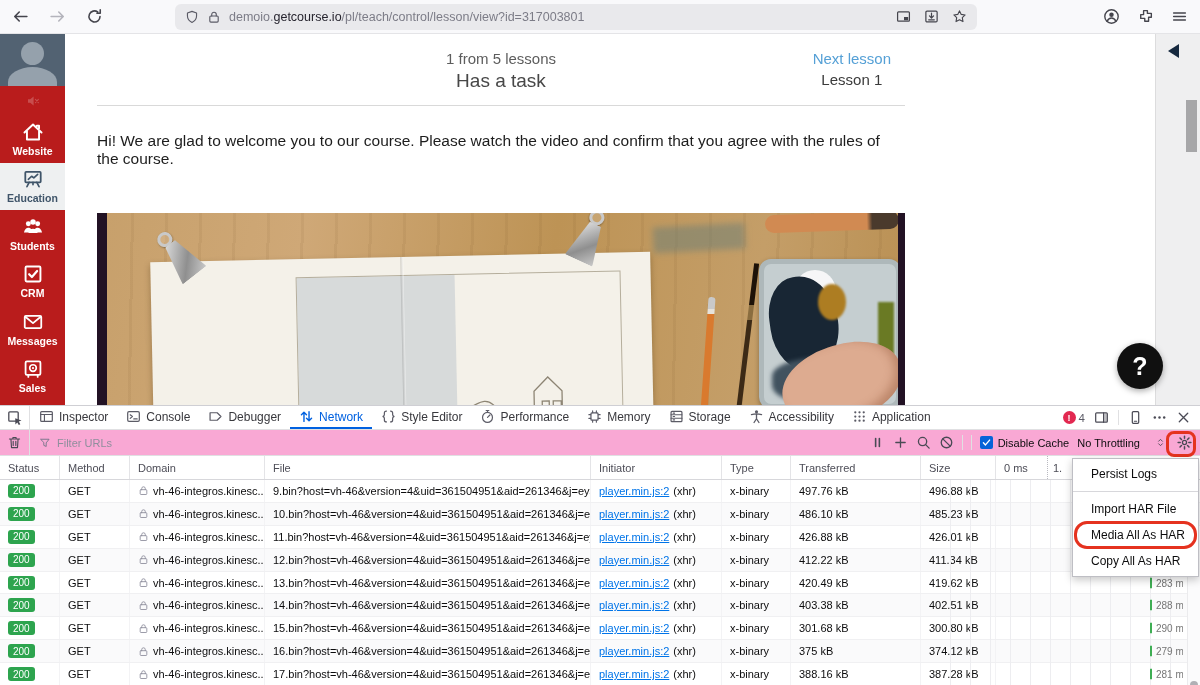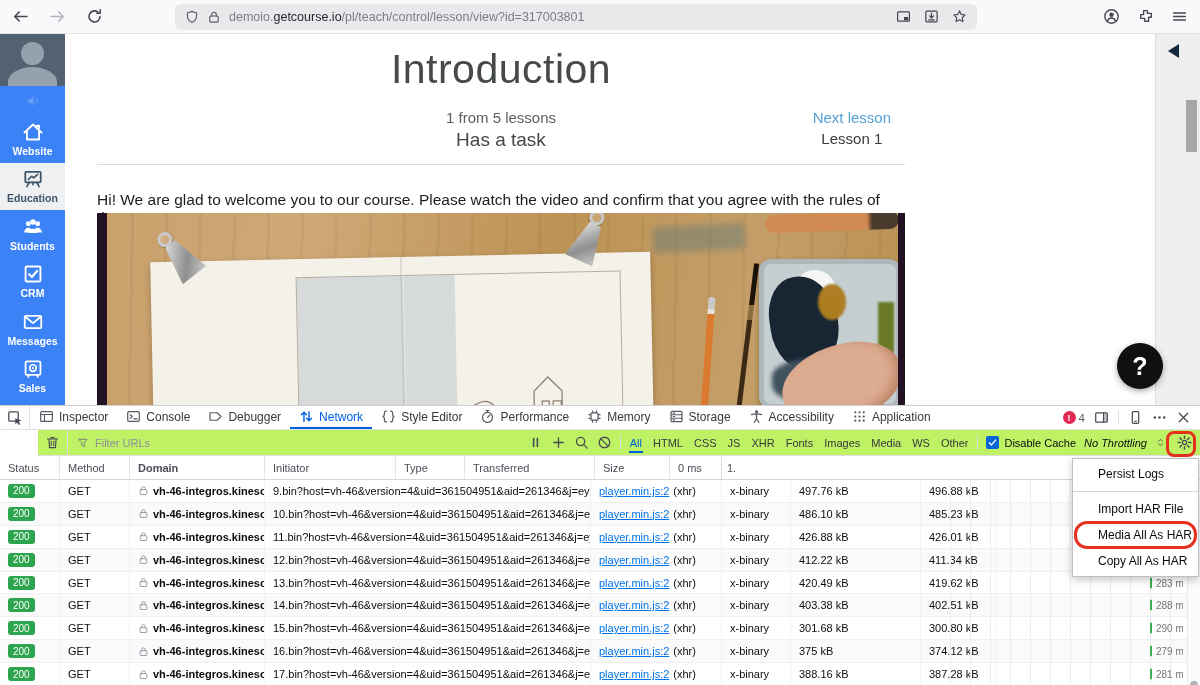--- a/index.html
+++ b/index.html
@@ -22,21 +22,21 @@
   .url-text .dim { color:#7c7c87; }
   .url-text .host { color:#26242e; }
   .url-actions { display:flex; align-items:center; gap:13px; color:#45454d; }
   .url-actions .icon { width:15px; height:15px; cursor:pointer; }
   .chrome-right { margin-left:auto; display:flex; align-items:center; gap:17px; color:#45454d; }
   .chrome-right .icon { width:17px; height:17px; cursor:pointer; }
 
   
   .page { position:absolute; left:0; top:34px; width:1200px; height:371px; background:#fff; }
 
-  .sidebar { position:absolute; left:0; top:0; width:65px; height:100%; background:#3b82f6;
+  .sidebar { position:absolute; left:0; top:0; width:65px; height:100%; background:#b91c1c;
     display:flex; flex-direction:column; }
   .avatar { height:52px; background:#526272; position:relative; overflow:hidden; }
   .avatar .head { position:absolute; left:21px; top:8px; width:23px; height:23px; border-radius:50%; background:#95a1ac; }
   .avatar .body { position:absolute; left:8px; top:33px; width:49px; height:30px; border-radius:50% 50% 0 0; background:#95a1ac; }
   .side-mute { height:29px; display:flex; align-items:center; justify-content:center; color:rgba(255,255,255,0.22); }
   .side-mute .icon { width:16px; height:16px; }
   .side-item { height:47.5px; display:flex; flex-direction:column; align-items:center; justify-content:center;
     gap:2px; color:#fff; cursor:pointer; }
   .side-item .icon { width:22px; height:22px; }
   .side-item .lbl { font-size:10.5px; font-weight:bold; }
@@ -114,49 +114,49 @@
   .tab.active { color:#0061e0; border-bottom-color:#0061e0; }
   .tab.active .icon { color:#0061e0; }
   .dt-tab-right { margin-left:auto; display:flex; align-items:center; gap:9px; padding-right:9px; color:#4a4a55; }
   .err-badge { display:flex; align-items:center; gap:3px; cursor:pointer; }
   .err-dot { width:13px; height:13px; border-radius:50%; background:#e22850; color:#fff; font-size:9px; font-weight:bold;
     display:flex; align-items:center; justify-content:center; }
   .err-count { font-size:11.5px; color:#5b5b66; }
   .dt-tab-right .icon { width:15px; height:15px; cursor:pointer; }
   .vsep { width:1px; height:15px; background:#e0e0e2; }
 
-  .dt-toolbar { height:26px; display:flex; align-items:center; border-bottom:1px solid #e0e0e2; background:#bef264;margin-left:38px; }
+  .dt-toolbar { height:26px; display:flex; align-items:center; border-bottom:1px solid #e0e0e2; background:#f9a8d4; }
   .trash-btn { width:30px; height:100%; display:flex; align-items:center; justify-content:center;
     border-right:1px solid #e0e0e2; color:#4a4a55; cursor:pointer; }
   .trash-btn .icon { width:15px; height:15px; }
   .filter-wrap { display:flex; align-items:center; gap:6px; padding-left:9px; flex:0 0 auto; color:#737387; }
   .filter-wrap .icon { width:12px; height:12px; }
   .filter-input { border:none; outline:none; background:transparent; font-size:11px; width:300px; color:#0c0c0d;
     font-family:"Liberation Sans", sans-serif; }
   .filter-input::placeholder { color:#8f8f9d; }
   .dt-toolbar-right { margin-left:auto; display:flex; align-items:center; gap:8px; padding-right:6px; }
   .tb-icon { width:15px; height:15px; color:#4a4a55; cursor:pointer; }
   .chips { display:flex; align-items:center; gap:9px; }
   .chip { font-size:11px; color:#38383d; padding:4px 1px 2px; border-bottom:2px solid transparent; cursor:pointer; }
   .chip.active { color:#0061e0; border-bottom-color:#0061e0; }
   .dc-wrap { display:flex; align-items:flex-end; gap:5px; cursor:pointer; }
   .dc-box { width:13px; height:13px; background:#0663d8; border-radius:2px; color:#fff; display:flex;
     align-items:center; justify-content:center; }
   .dc-box svg { width:11px; height:11px; }
-  .throttle { display:flex; align-items:center; gap:8px; cursor:pointer;font-style:italic; }
+  .throttle { display:flex; align-items:center; gap:15px; cursor:pointer; }
   .throttle .icon { width:11px; height:11px; color:#4a4a55; }
   .gear-btn { width:20px; height:20px; color:#4a4a55; cursor:pointer; display:flex; align-items:center; justify-content:center; }
   .gear-btn .icon { width:15px; height:15px; }
   .gear-highlight { position:absolute; left:1166px; top:25px; width:30px; height:26px;
     border:3px solid #e5321f; border-radius:8px; pointer-events:none; z-index:30; }
 
   .net-table { position:relative; height:230px; }
   .net-header { height:24px; display:flex; align-items:center; border-bottom:1px solid #d7d7db; color:#4d4d57; background:#fff; }
   .hcell { height:100%; display:flex; align-items:center; padding-left:8px; border-right:1px solid #e4e4e7; }
-  .c-status { width:60px; } .c-method { width:70px; } .c-domain { width:135px;font-weight:bold; } .c-file { width:326px; }
+  .c-status { width:60px; } .c-method { width:70px; } .c-domain { width:135px; } .c-file { width:326px; }
   .c-init { width:131px; } .c-type { width:69px; } .c-xfer { width:130px; } .c-size { width:75px; }
   .c-t0 { width:52px; border-right:1px dotted #b9b9c0; }
   .c-tl { flex:1; border-right:none; padding-left:5px; }
   .net-rows { position:relative; height:206px; overflow:hidden; }
   .grid-overlay { position:absolute; left:950px; right:13px; top:0; bottom:0; pointer-events:none; z-index:1;
     background:repeating-linear-gradient(90deg,#ededf0 0 1px,transparent 1px 20px); }
   .net-row { height:22.9px; display:flex; align-items:center; border-bottom:1px solid #f0f0f2; cursor:pointer; position:relative; }
   .net-row:nth-child(even) { background:#fafafb; }
   .rcell { height:100%; display:flex; align-items:center; padding-left:8px; border-right:1px solid #f3f3f5;
     overflow:hidden; white-space:nowrap; }
@@ -168,21 +168,21 @@
     width:33px; overflow:hidden; z-index:2; }
   .wf-bar { width:2px; height:11px; background:#3fae54; margin-right:4px; flex:0 0 auto; }
   .wf-label { font-size:10px; color:#767676; white-space:nowrap; }
   .dt-scroll { position:absolute; right:0; top:74px; bottom:0; width:13px; background:#fbfbfc;
     border-left:1px solid #ebebed; z-index:5; }
   .dt-scroll-thumb { position:absolute; left:2px; right:2px; top:151px; height:33px; background:#b0b0b5; border-radius:4px; cursor:pointer; }
 
   
   .ctx-menu { position:absolute; left:1072px; top:458px; width:127px; background:#fff;
     border:1px solid #bebec4; box-shadow:0 3px 8px rgba(0,0,0,0.22); z-index:40; padding:2px 0; }
-  .menu-item { height:26px; line-height:26px; padding-left:25px; font-size:12px; color:#0c0c0d;
+  .menu-item { height:26px; line-height:26px; padding-left:18px; font-size:12px; color:#0c0c0d;
     cursor:pointer; position:relative; white-space:nowrap; }
   .menu-item.active::after { content:""; position:absolute; left:1px; right:1px; top:-1px; bottom:-1px;
     border:3px solid #e5321f; border-radius:13px; pointer-events:none; }
   .menu-sep { border-top:1px solid #d7d7db; margin:4px 0; }
 </style>
 </head>
 <body>
 
 <div class="chrome">
   <div class="nav-btns">
@@ -332,21 +332,20 @@
             <circle cx="8" cy="7.3" r="0.8" fill="currentColor"></circle>
             <path d="M4.6 12.2v1.6M11.4 12.2v1.6" fill="none" stroke="currentColor" stroke-linecap="round" stroke-linejoin="round" stroke-width="1.3"></path>
           </svg>
         </span>
         <span class="lbl">Sales</span>
       </div>
 
   </div>
 
   <div class="content">
-    <div class="lesson-title">Introduction</div>
     <div class="lesson-meta">
       <div class="lesson-progress">1 from 5 lessons</div>
       <div class="lesson-task">Has a task</div>
       <div class="next-box">
         <div class="next-link">Next lesson</div>
         <div class="next-name">Lesson 1</div>
       </div>
     </div>
     <div class="divider"></div>
     <div class="welcome">Hi! We are glad to welcome you to our course. Please watch the video and confirm that you agree with the rules of the course.</div>
@@ -579,32 +578,20 @@
             <path d="M10.3 10.3L14 14" fill="none" stroke="currentColor" stroke-linecap="round" stroke-linejoin="round" stroke-width="1.4"></path>
           </svg>
         </span>
       <span class="icon tb-icon">
           <svg viewBox="0 0 16 16">
             <circle cx="8" cy="8" r="5.6" fill="none" stroke="currentColor" stroke-linecap="round" stroke-linejoin="round" stroke-width="1.4"></circle>
             <path d="M4.1 4.1l7.8 7.8" fill="none" stroke="currentColor" stroke-linecap="round" stroke-linejoin="round" stroke-width="1.4"></path>
           </svg>
         </span>
       <div class="vsep"></div>
-      <div class="chips">
-        <span class="chip active">All</span>
-          <span class="chip">HTML</span>
-          <span class="chip">CSS</span>
-          <span class="chip">JS</span>
-          <span class="chip">XHR</span>
-          <span class="chip">Fonts</span>
-          <span class="chip">Images</span>
-          <span class="chip">Media</span>
-          <span class="chip">WS</span>
-          <span class="chip">Other</span>
-      </div>
       <div class="vsep"></div>
       <div class="dc-wrap">
         <span class="dc-box">
             <svg viewBox="0 0 16 16">
               <path d="M3.5 8.5l3 3 6-7" fill="none" stroke="#fff" stroke-width="2" stroke-linecap="round" stroke-linejoin="round"></path>
             </svg>
           </span>
         <span>Disable Cache</span>
       </div>
       <div class="throttle">
@@ -625,20 +612,21 @@
       </div>
     </div>
   </div>
   <div class="gear-highlight"></div>
 
   <div class="net-table">
     <div class="net-header">
       <div class="hcell c-status">Status</div>
       <div class="hcell c-method">Method</div>
       <div class="hcell c-domain">Domain</div>
+      <div class="hcell c-file">File</div>
       <div class="hcell c-init">Initiator</div>
       <div class="hcell c-type">Type</div>
       <div class="hcell c-xfer">Transferred</div>
       <div class="hcell c-size">Size</div>
       <div class="hcell c-t0">0 ms</div>
       <div class="hcell c-tl">1.</div>
     </div>
     <div class="net-rows">
 
         <div class="net-row">

